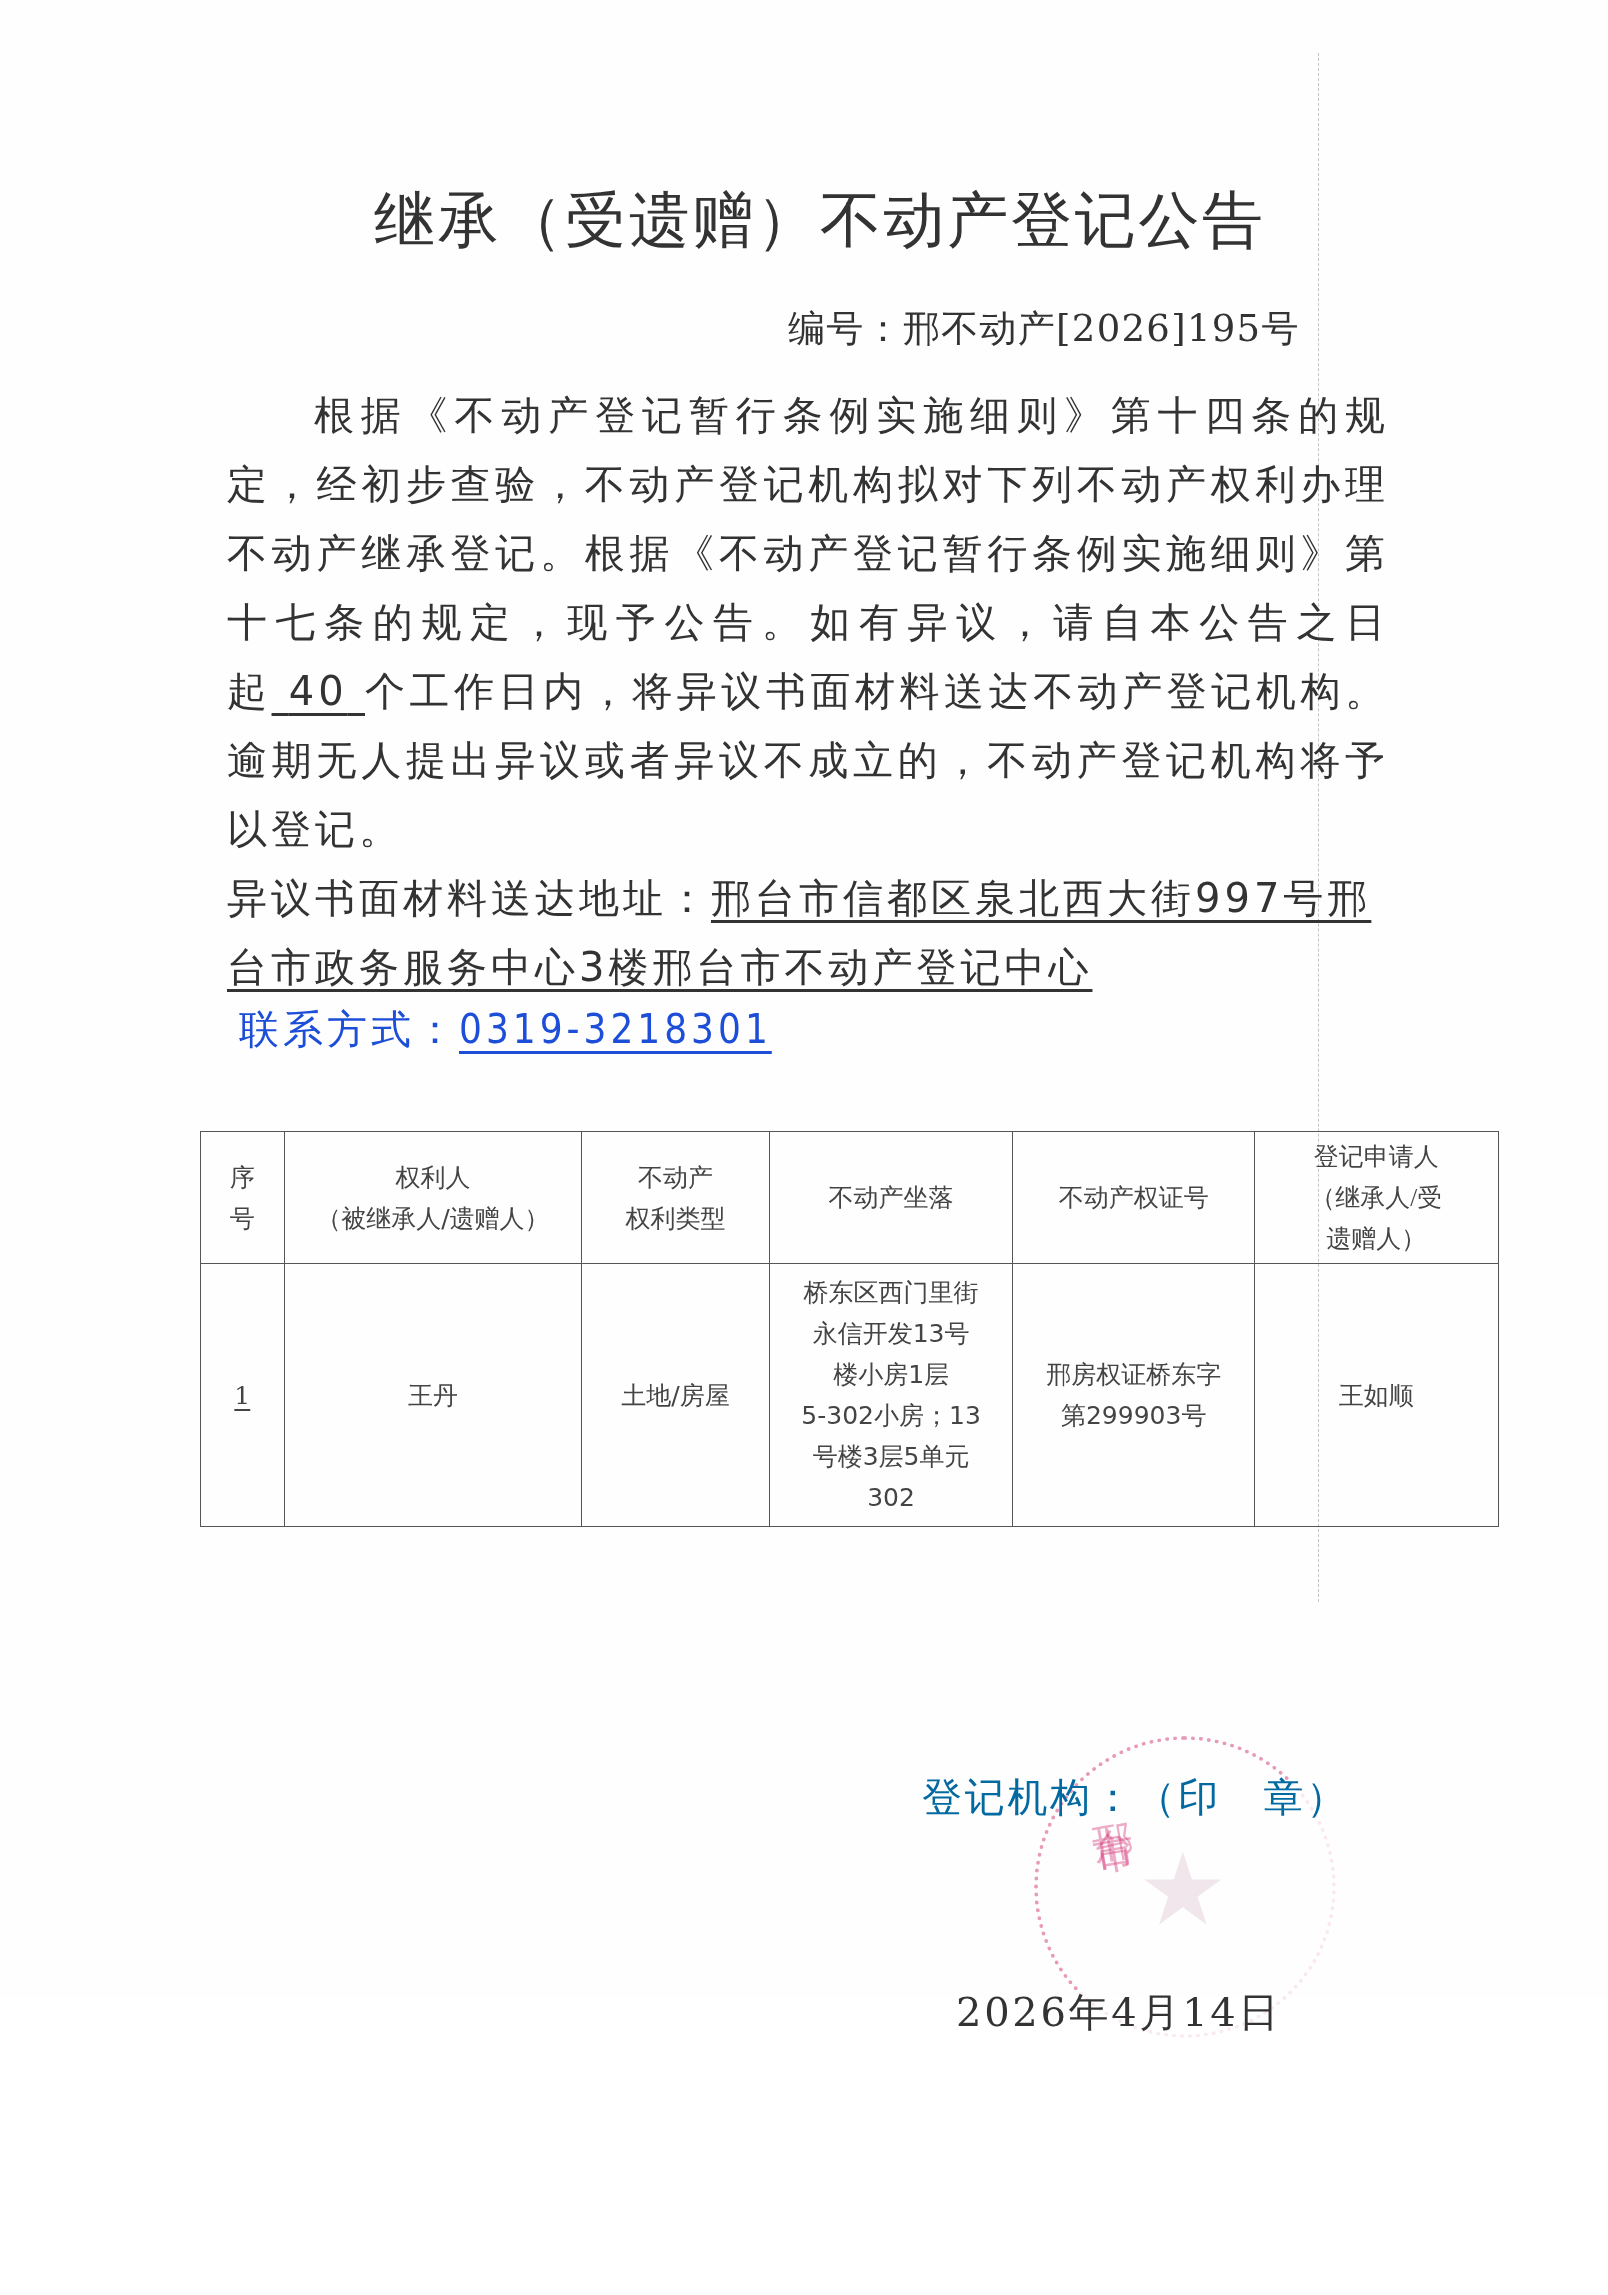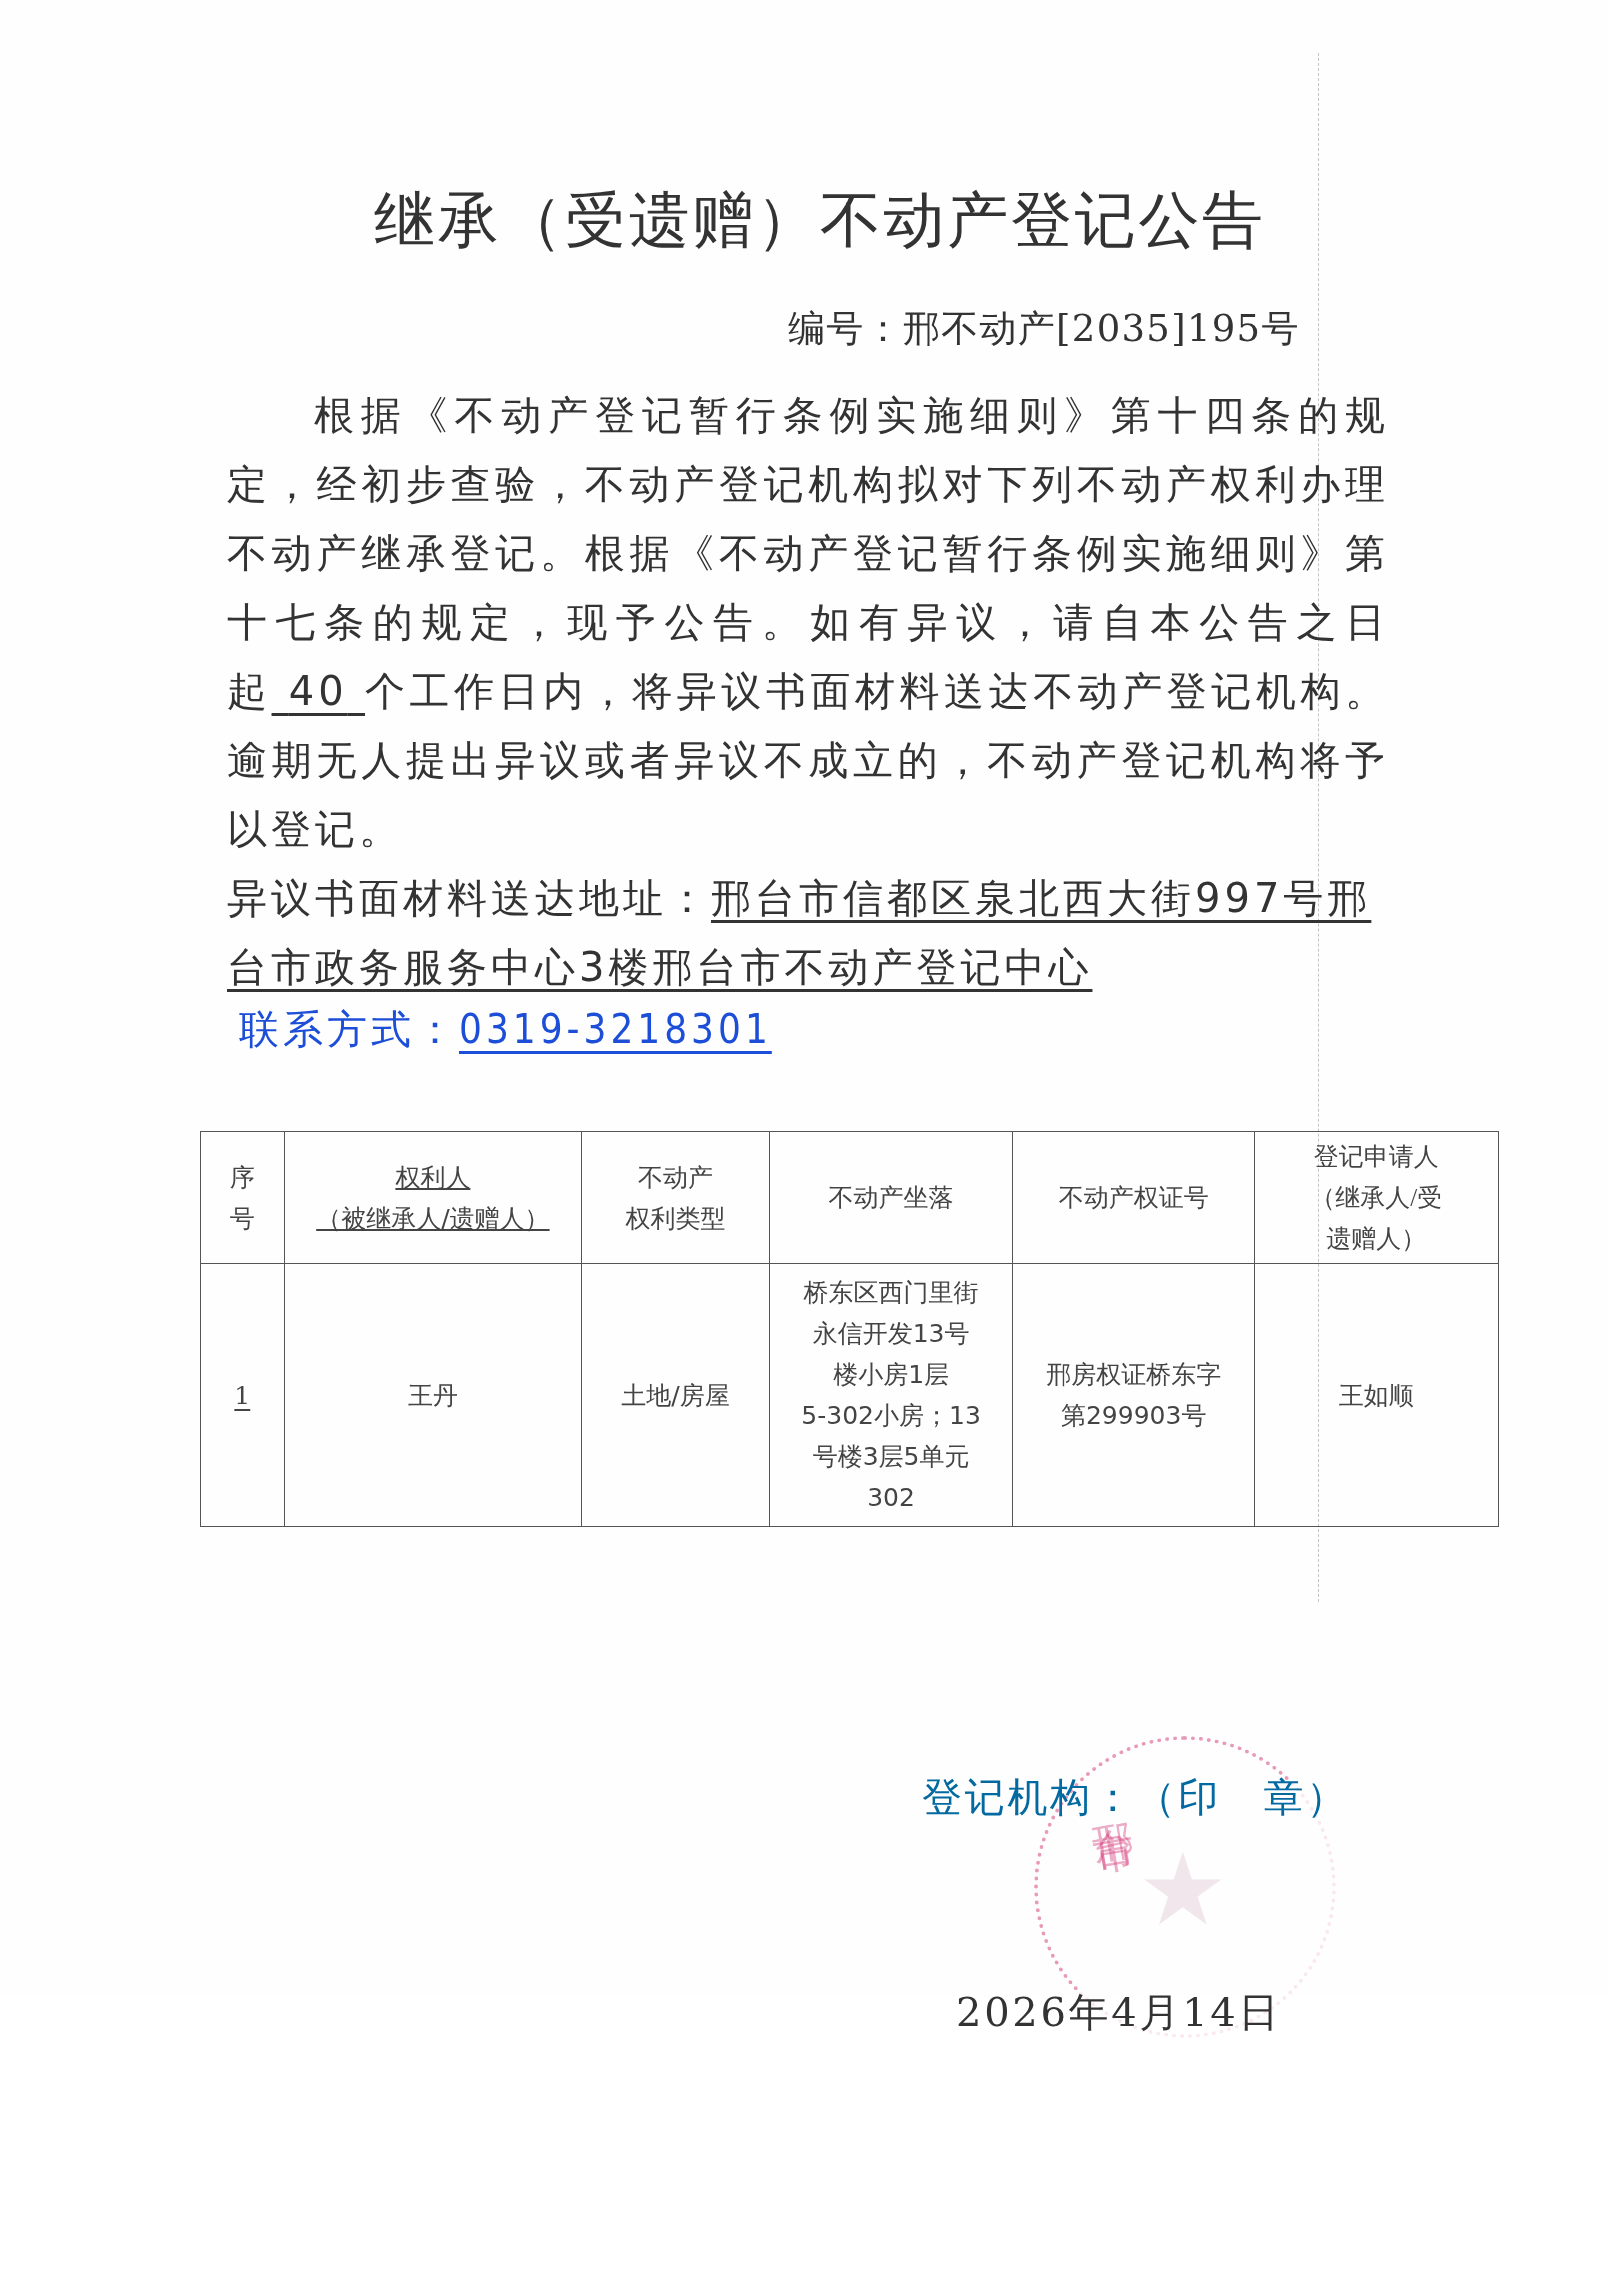--- a/index.html
+++ b/index.html
@@ -98,21 +98,21 @@
     border: 1.3px solid #555;
     text-align: center;
     vertical-align: middle;
     font-weight: normal;
     padding: 4px 5.3px;
     line-height: 41px;
   }
   .notice-table thead th { height: 114px; }
   .notice-table tbody td { height: 254px; }
   .col-seq { width: 72px; }
-  .col-owner { width: 286px; text-decoration: underline; }
+  .col-owner { width: 286px; }
   .col-type { width: 176px; }
   .col-loc { width: 232px; }
   .col-cert { width: 230px; }
   .col-app { width: 232px; font-family: Liberation Serif, serif; }
   .seq-val {
     text-decoration: underline;
     text-underline-offset: 5.3px;
     text-decoration-thickness: 2px;
     font-family: "DejaVu Serif", serif;
   }
@@ -175,21 +175,21 @@
 </head>
 <body>
 
 <div class="page">
 
   <div class="fold-line"></div>
 
   <div class="title">继承（受遗赠）不动产登记公告</div>
 
   <div class="doc-number">
-    <span>编号：</span><span>邢不动产[2035]195号</span>
+    <span>编号：</span><span>邢不动产[2026]195号</span>
   </div>
 
   <div class="body-text">
     <p><span>根据《不动产登记暂行条例实施细则》第十四条的规定，经初步查验，不动产登记机构拟对下列不动产权利办理不动产继承登记。根据《不动产登记暂行条例实施细则》第十七条的规定，现予公告。如有异议，请自本公告之日起</span><span class="u">&nbsp;<span>40</span>&nbsp;</span><span>个工作日内，将异议书面材料送达不动产登记机构。逾期无人提出异议或者异议不成立的，不动产登记机构将予以登记。</span></p>
     <div style="margin:0;"><span>异议书面材料送达地址：</span><span class="u">邢台市信都区泉北西大街997号邢台市政务服务中心3楼邢台市不动产登记中心</span></div>
   </div>
 
   <div class="contact-line">
     <span>联系方式：</span><span class="u" style="font-family:'DejaVu Sans Condensed','DejaVu Sans',sans-serif;">0319-3218301</span>
   </div>

